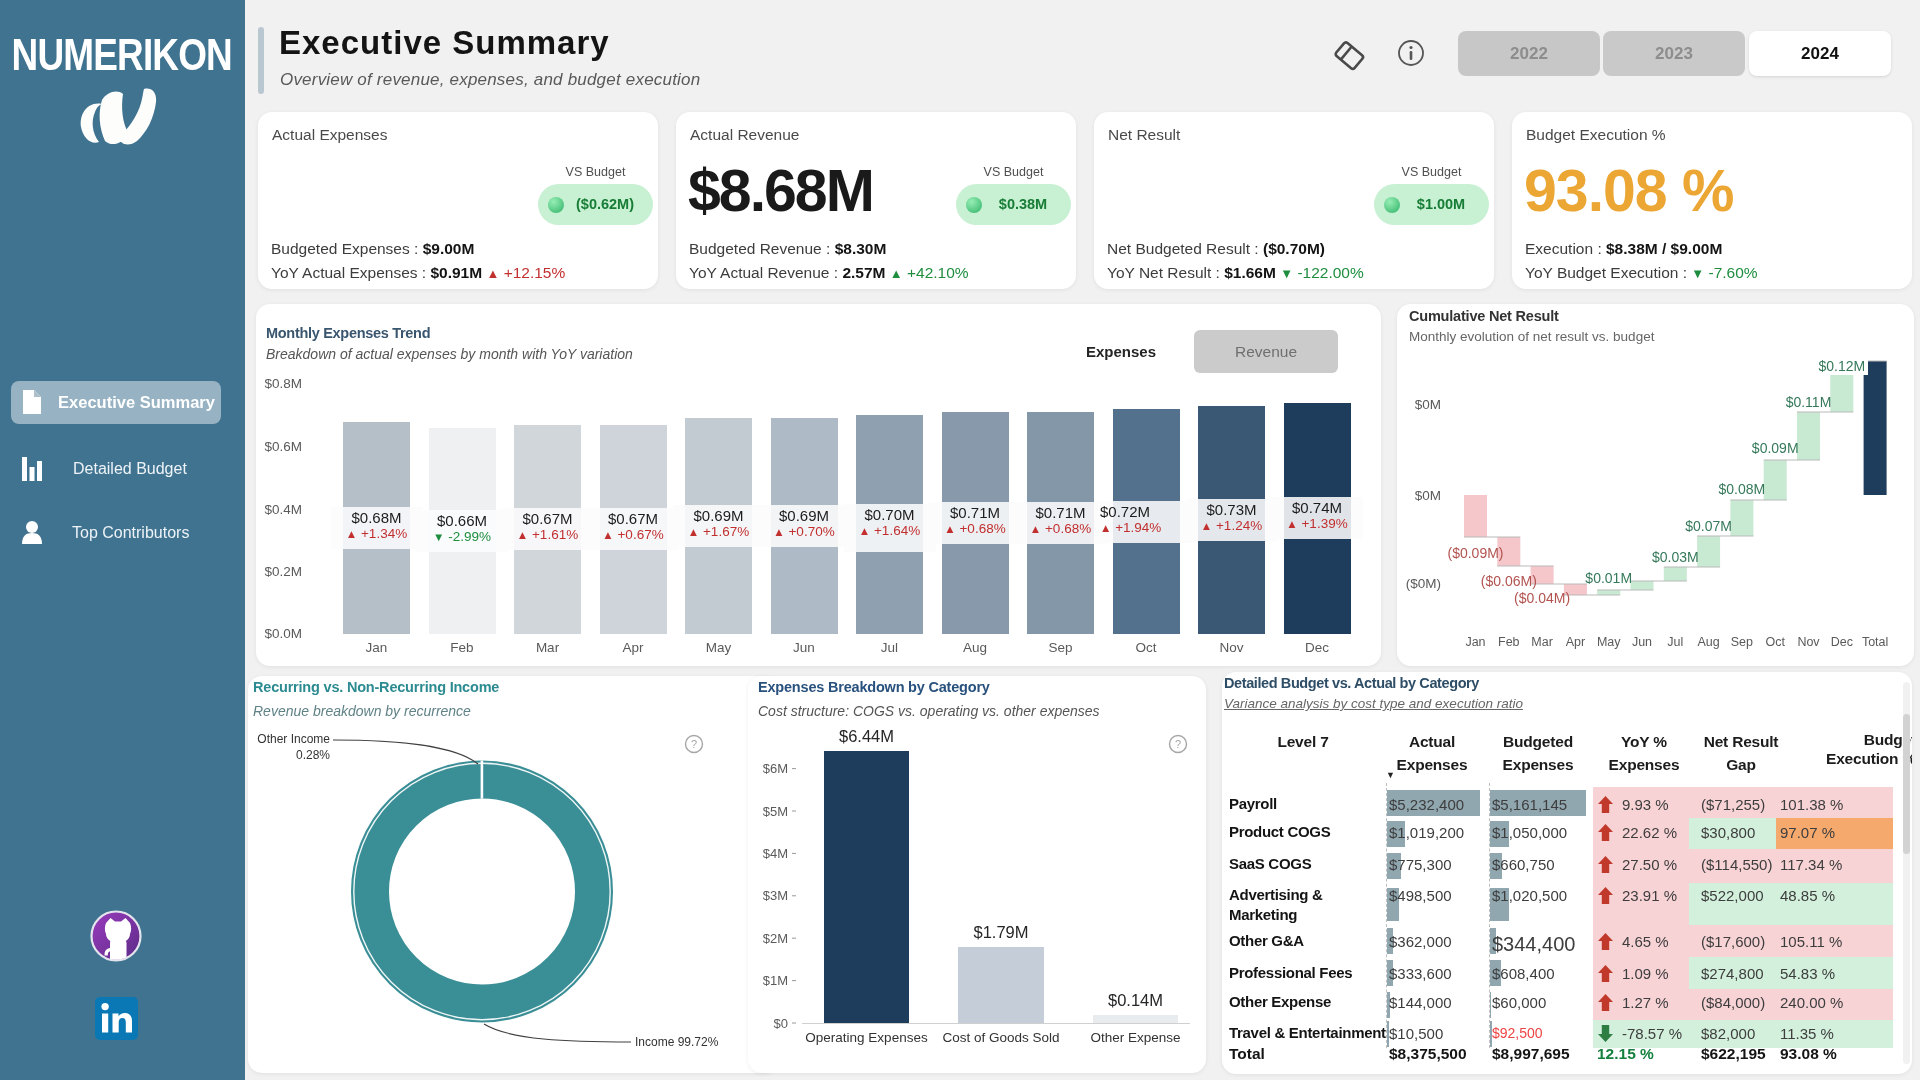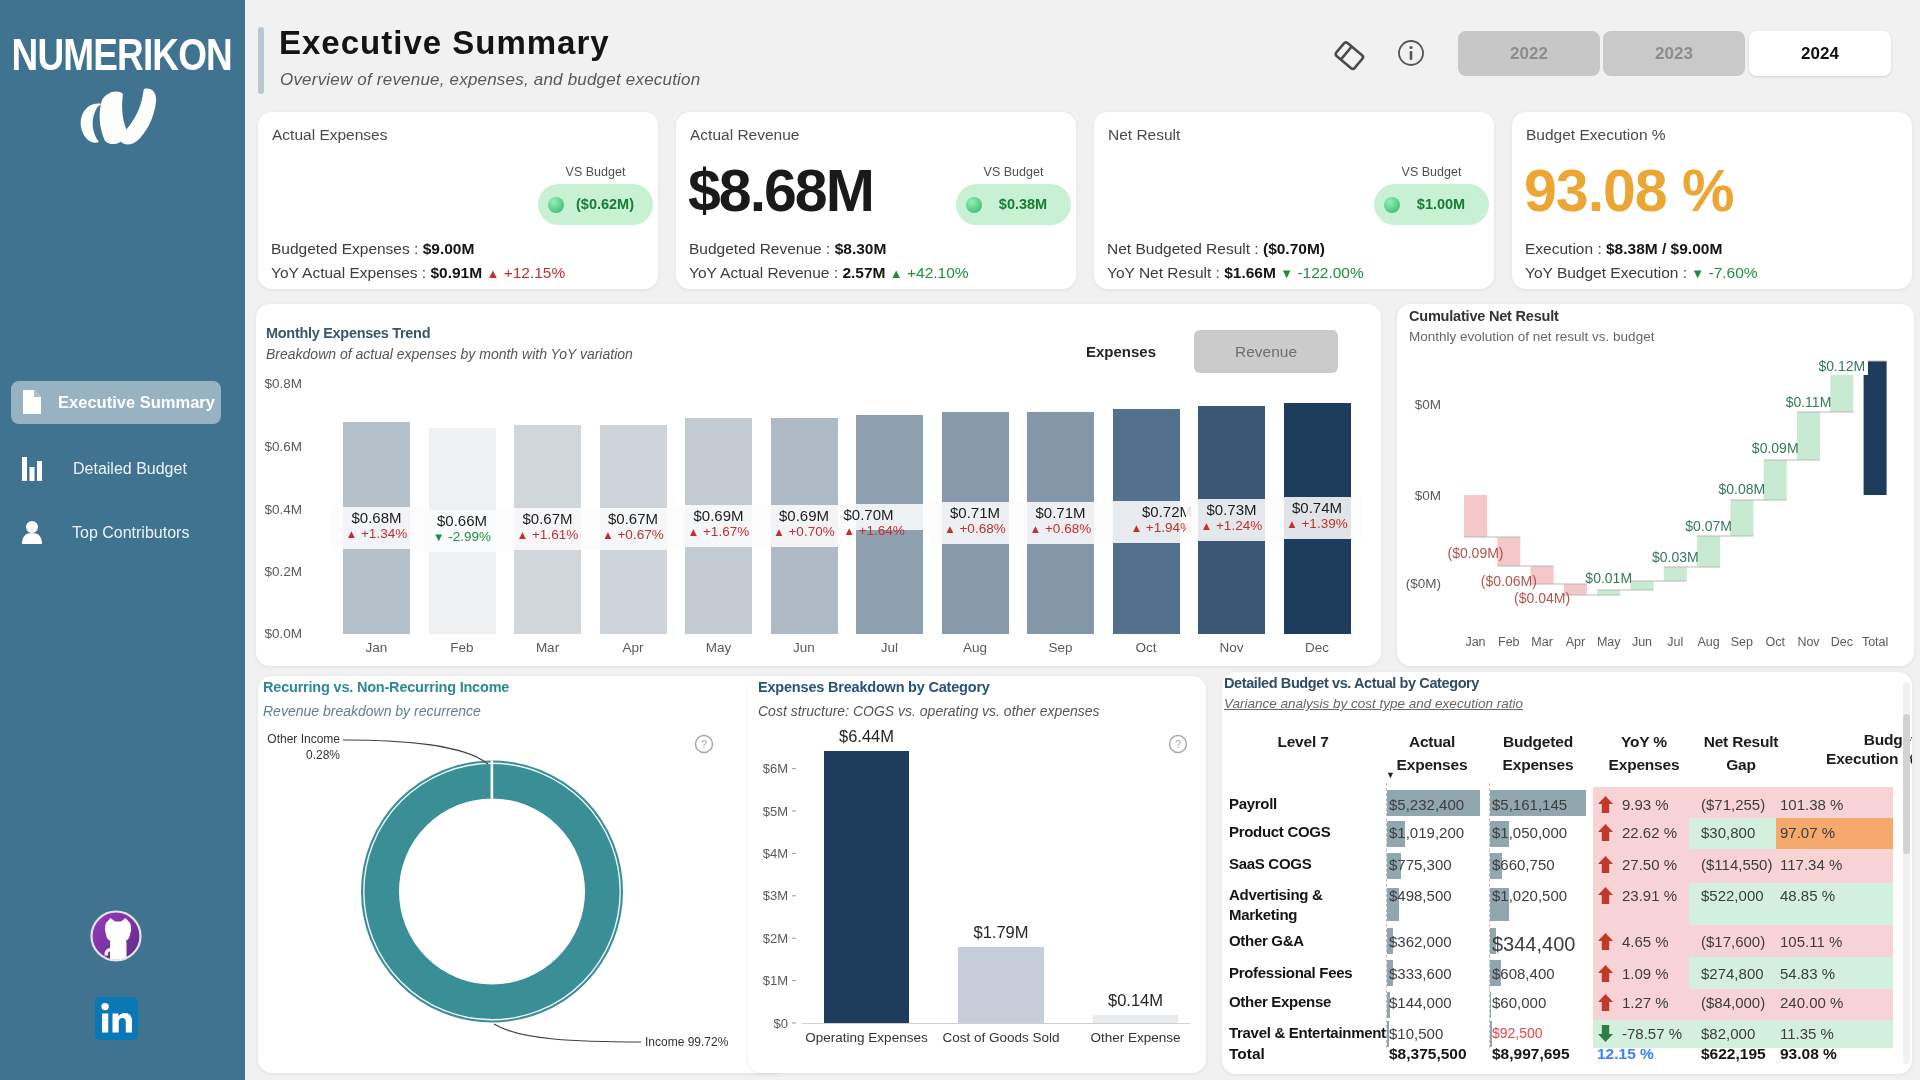--- a/index.html
+++ b/index.html
@@ -179,33 +179,33 @@
     <div style="font-size:13.5px;color:#c22f2f;"><span style="font-size:11.5px;">▲</span> +0.67%</div>
   </div>
   <div class="abs" style="left:416.5px;top:201.2px;width:92px;height:42px;background:rgba(252,252,253,0.88);text-align:center;">
     <div style="font-size:15px;color:#1c1c1c;margin-top:2px;">$0.69M</div>
     <div style="font-size:13.5px;color:#c22f2f;"><span style="font-size:11.5px;">▲</span> +1.67%</div>
   </div>
   <div class="abs" style="left:502.0px;top:201.2px;width:92px;height:42px;background:rgba(252,252,253,0.88);text-align:center;">
     <div style="font-size:15px;color:#1c1c1c;margin-top:2px;">$0.69M</div>
     <div style="font-size:13.5px;color:#c22f2f;"><span style="font-size:11.5px;">▲</span> +0.70%</div>
   </div>
-  <div class="abs" style="left:587.5px;top:199.6px;width:92px;height:26px;background:rgba(252,252,253,0.88);">
+  <div class="abs" style="left:587.5px;top:199.6px;width:92px;height:48px;background:rgba(252,252,253,0.88);text-align:center;">
     <div style="font-size:15px;color:#1c1c1c;margin-top:2px;">$0.70M</div>
     <div style="font-size:13.5px;color:#c22f2f;"><span style="font-size:11.5px;">▲</span> +1.64%</div>
   </div>
   <div class="abs" style="left:673.0px;top:198.1px;width:92px;height:42px;background:rgba(252,252,253,0.88);text-align:center;">
     <div style="font-size:15px;color:#1c1c1c;margin-top:2px;">$0.71M</div>
     <div style="font-size:13.5px;color:#c22f2f;"><span style="font-size:11.5px;">▲</span> +0.68%</div>
   </div>
   <div class="abs" style="left:758.5px;top:198.1px;width:92px;height:42px;background:rgba(252,252,253,0.88);text-align:center;">
     <div style="font-size:15px;color:#1c1c1c;margin-top:2px;">$0.71M</div>
     <div style="font-size:13.5px;color:#c22f2f;"><span style="font-size:11.5px;">▲</span> +0.68%</div>
   </div>
-  <div class="abs" style="left:844.0px;top:196.5px;width:92px;height:42px;background:rgba(252,252,253,0.88);text-align:right;">
+  <div class="abs" style="left:844.0px;top:196.5px;width:92px;height:42px;background:rgba(252,252,253,0.88);text-align:left;">
     <div style="font-size:15px;color:#1c1c1c;margin-top:2px;">$0.72M</div>
     <div style="font-size:13.5px;color:#c22f2f;"><span style="font-size:11.5px;">▲</span> +1.94%</div>
   </div>
   <div class="abs" style="left:929.5px;top:194.9px;width:92px;height:42px;background:rgba(252,252,253,0.88);text-align:center;">
     <div style="font-size:15px;color:#1c1c1c;margin-top:2px;">$0.73M</div>
     <div style="font-size:13.5px;color:#c22f2f;"><span style="font-size:11.5px;">▲</span> +1.24%</div>
   </div>
   <div class="abs" style="left:1015.0px;top:193.4px;width:92px;height:42px;background:rgba(252,252,253,0.88);text-align:center;">
     <div style="font-size:15px;color:#1c1c1c;margin-top:2px;">$0.74M</div>
     <div style="font-size:13.5px;color:#c22f2f;"><span style="font-size:11.5px;">▲</span> +1.39%</div>
@@ -274,21 +274,21 @@
     <text x="245.0" y="342" text-anchor="middle" font-size="12.5" fill="#5a5a5a">Jun</text>
     <text x="278.3" y="342" text-anchor="middle" font-size="12.5" fill="#5a5a5a">Jul</text>
     <text x="311.6" y="342" text-anchor="middle" font-size="12.5" fill="#5a5a5a">Aug</text>
     <text x="344.9" y="342" text-anchor="middle" font-size="12.5" fill="#5a5a5a">Sep</text>
     <text x="378.2" y="342" text-anchor="middle" font-size="12.5" fill="#5a5a5a">Oct</text>
     <text x="411.5" y="342" text-anchor="middle" font-size="12.5" fill="#5a5a5a">Nov</text>
     <text x="444.8" y="342" text-anchor="middle" font-size="12.5" fill="#5a5a5a">Dec</text>
     <text x="478.1" y="342" text-anchor="middle" font-size="12.5" fill="#5a5a5a">Total</text>
   </svg>
 </div>
-<div class="card" style="left:258px;top:676px;width:530px;height:397px;">
+<div class="card" style="left:248px;top:676px;width:530px;height:397px;">
   <div class="abs b" style="left:5px;top:3px;font-size:14.5px;letter-spacing:-0.2px;color:#2c8b91;">Recurring vs. Non-Recurring Income</div>
   <div class="abs it" style="left:5px;top:27px;font-size:14px;color:#5f8286;">Revenue breakdown by recurrence</div>
   <svg class="abs" style="left:0;top:0;" width="474" height="397" viewBox="0 0 474 397">
     <circle cx="446" cy="68" r="8.5" fill="none" stroke="#a6a6a6" stroke-width="1.4"></circle>
     <text x="446" y="72" text-anchor="middle" font-size="11" fill="#a6a6a6">?</text>
     <circle cx="234" cy="215.5" r="112" fill="none" stroke="#3a8e96" stroke-width="38"></circle>
     <circle cx="234" cy="215.5" r="128.2" fill="none" stroke="#fff" stroke-width="1.4" opacity="0.92"></circle>
     <rect x="232.6" y="84.5" width="2.6" height="38" fill="#fff"></rect>
     <text x="82" y="67" text-anchor="end" font-size="12" fill="#333">Other Income</text>
     <text x="82" y="83" text-anchor="end" font-size="12" fill="#333">0.28%</text>
@@ -450,18 +450,18 @@
   <div class="abs" style="left:270px;top:353px;font-size:14px;color:#ef4444;">$92,500</div>
   <div class="abs" style="left:375px;top:352px;"><svg width="17" height="19" viewBox="0 0 17 19">
         <path d="M8.5 18 L16 10 H12.2 V1 H4.8 V10 H1 Z" fill="#2e7d43"></path>
       </svg></div>
   <div class="abs" style="left:400px;top:353px;font-size:15px;color:#3d3d3d;">-78.57 %</div>
   <div class="abs" style="left:479px;top:353px;font-size:15px;color:#3d3d3d;">$82,000</div>
   <div class="abs" style="left:558px;top:353px;font-size:15px;color:#3d3d3d;">11.35 %</div>
   <div class="abs b" style="left:7px;top:373px;font-size:15.5px;color:#141414;">Total</div>
   <div class="abs b" style="left:167px;top:373px;font-size:15.5px;color:#141414;">$8,375,500</div>
   <div class="abs b" style="left:270px;top:373px;font-size:15.5px;color:#141414;">$8,997,695</div>
-  <div class="abs b" style="left:375px;top:373px;font-size:15.5px;color:#3b82f6;">12.15 %</div>
+  <div class="abs b" style="left:375px;top:373px;font-size:15.5px;color:#15803d;">12.15 %</div>
   <div class="abs b" style="left:479px;top:373px;font-size:15.5px;color:#141414;">$622,195</div>
   <div class="abs b" style="left:558px;top:373px;font-size:15.5px;color:#141414;">93.08 %</div>
   <div class="abs" style="left:681px;top:10px;width:7px;height:382px;background:#f1f1f1;border-radius:4px;"></div>
   <div class="abs" style="left:681px;top:42px;width:7px;height:140px;background:#d2d2d2;border-radius:4px;"></div>
 </div>
 
 </body></html>

